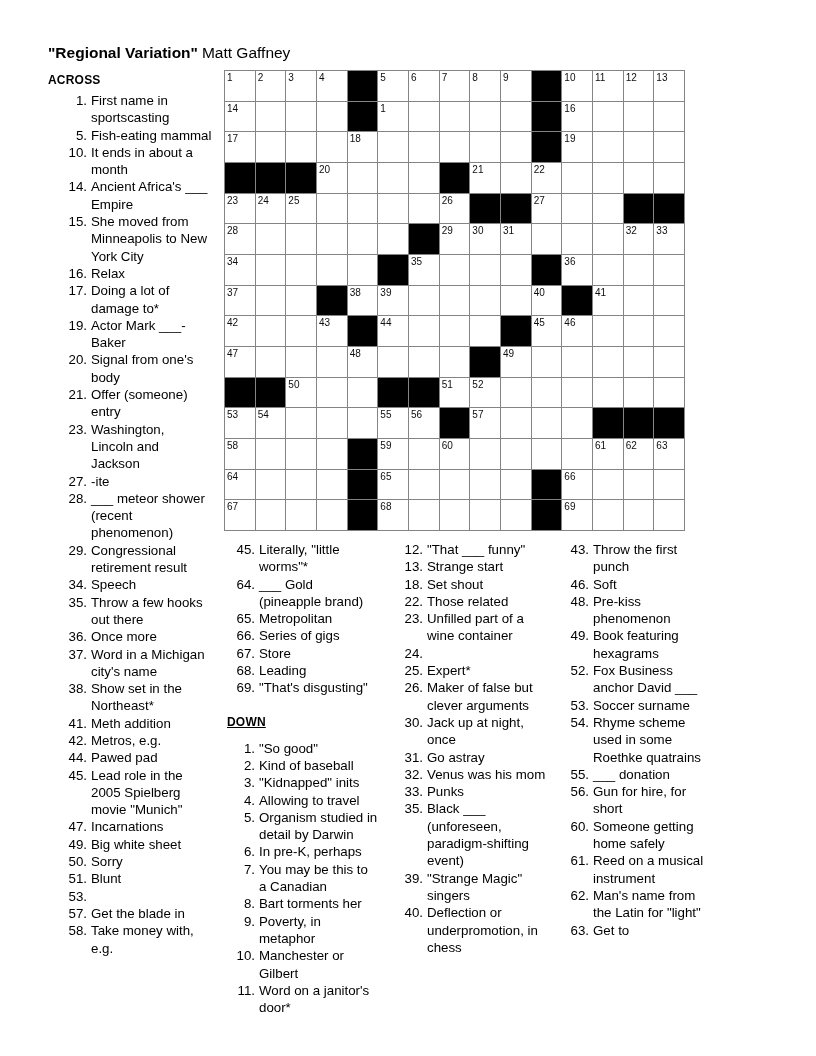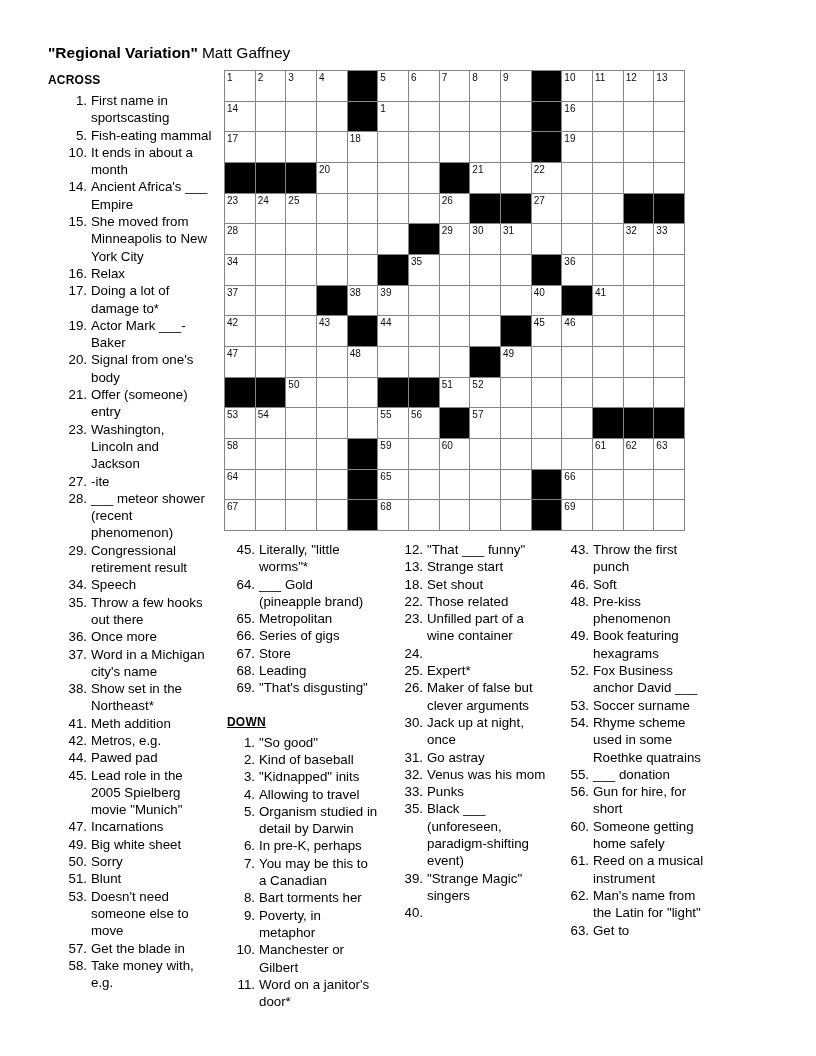--- a/index.html
+++ b/index.html
@@ -6,21 +6,21 @@
   body {
     width:816px; height:1056px; background:#ffffff; color:#000;
     font-family:"Liberation Sans", sans-serif; position:relative; overflow:hidden;
   }
   .title { position:absolute; left:48px; top:44px; font-size:15.5px; white-space:nowrap; }
   .title .q { font-weight:bold; }
   .title .a { font-weight:normal; margin-left:4px; }
 
   .clues { position:absolute; font-size:13.3px; line-height:17.3px; }
   .hdr { font-weight:bold; font-size:12px; line-height:19px; letter-spacing:0.2px; }
-  .hdr.down-hdr { margin-top:16px; margin-bottom:2px;text-decoration:underline; }
+  .hdr.down-hdr { margin-top:16px; margin-bottom:8px;text-decoration:underline; }
   .hdr.across-hdr { margin-bottom:2px; }
   .clue { display:flex; align-items:flex-start; }
   .cn { flex:none; text-align:right; }
   .ct { margin-left:4px; white-space:pre-line; flex:1; }
 
   #col1 { left:48px; top:71px; width:172px; }
   #col1 .cn { width:39px; }
   #col2 { left:227px; top:541px; width:176px; }
   #col2 .cn { width:28px; }
   #col3 { left:397px; top:541px; width:172px; }
@@ -542,23 +542,20 @@
       <div class="clue">
         <span class="cn">50.</span>
         <span class="ct">Sorry</span>
       </div>
       <div class="clue">
         <span class="cn">51.</span>
         <span class="ct">Blunt</span>
       </div>
       <div class="clue">
         <span class="cn">53.</span>
-        <span class="ct">Doesn't need
-someone else to
-move</span>
       </div>
       <div class="clue">
         <span class="cn">57.</span>
         <span class="ct">Get the blade in</span>
       </div>
       <div class="clue">
         <span class="cn">58.</span>
         <span class="ct">Take money with,
 e.g.</span>
       </div>
@@ -711,20 +708,23 @@
 paradigm-shifting
 event)</span>
       </div>
       <div class="clue">
         <span class="cn">39.</span>
         <span class="ct">"Strange Magic"
 singers</span>
       </div>
       <div class="clue">
         <span class="cn">40.</span>
+        <span class="ct">Deflection or
+underpromotion, in
+chess</span>
       </div>
     </div>
 </div>
 
 <div id="col4" class="clues">
   <div>
       <div class="clue">
         <span class="cn">43.</span>
         <span class="ct">Throw the first
 punch</span>

